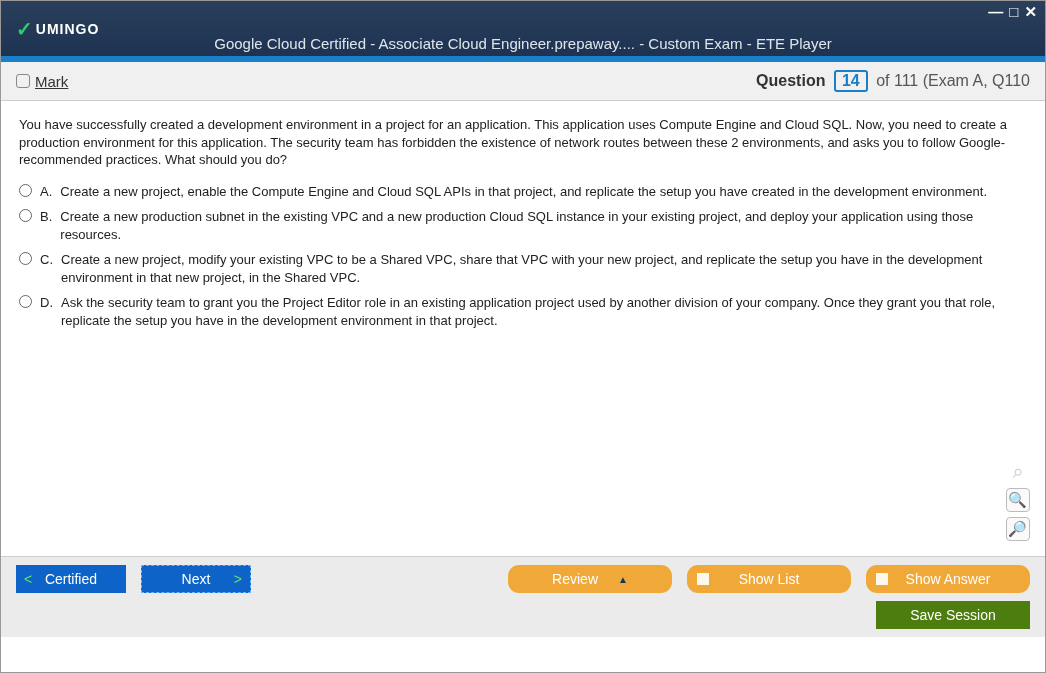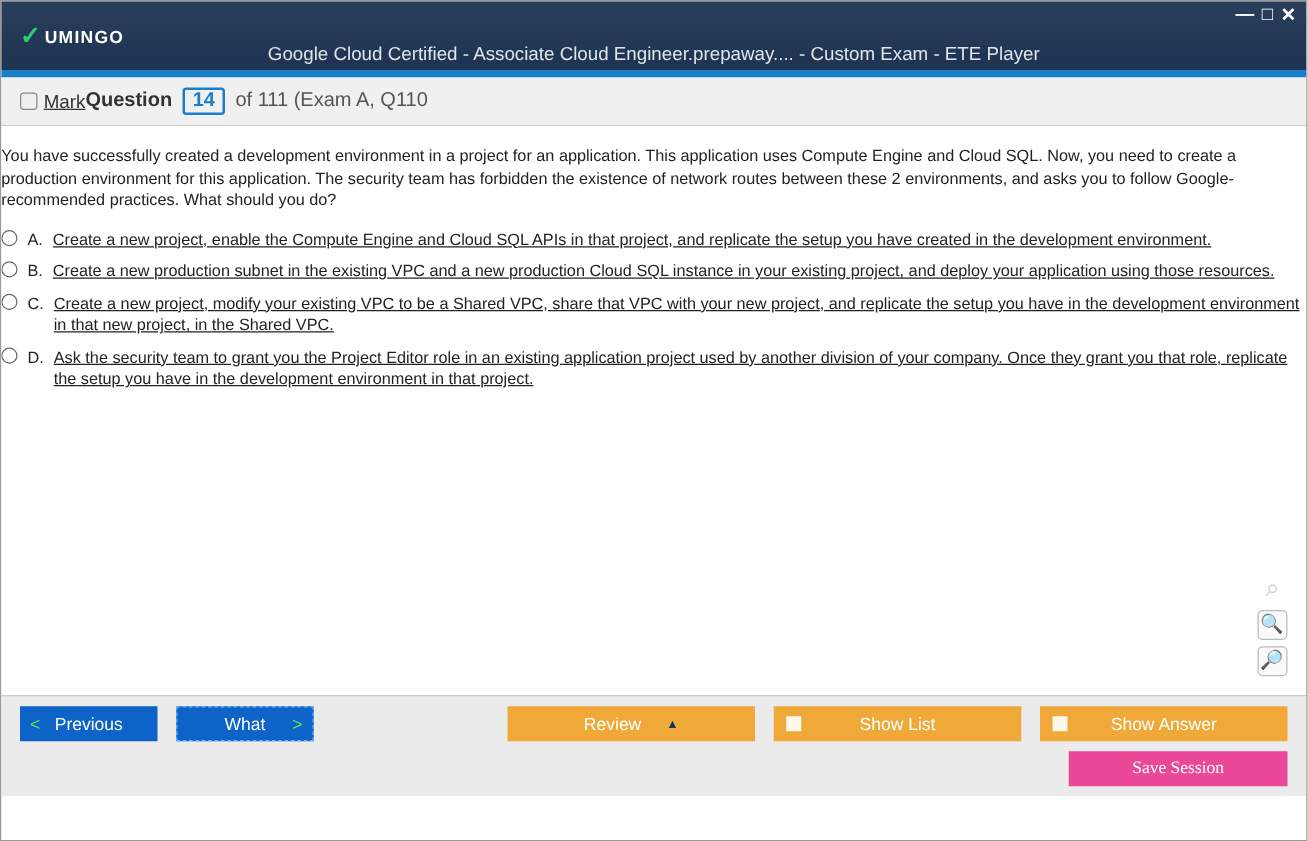--- a/index.html
+++ b/index.html
@@ -11,48 +11,48 @@
 .title-text { color: #e0e5ea; font-size: 15px; position: absolute; left: 50%; transform: translateX(-50%); white-space: nowrap; margin-top: 29px; }
 .window-controls { position: absolute; top: 2px; right: 8px; display: flex; gap: 6px; color: #fff; }
 .window-controls span { cursor: pointer; font-size: 15px; font-weight: bold; }
 
 .blue-strip { height: 6px; background: #1a7fc9; }
 
 .qheader { background: #f0f0f0; border-bottom: 1px solid #ccc; padding: 8px 15px; display: flex; align-items: center; }
 .mark-box { display: flex; align-items: center; gap: 5px; }
 .mark-chk { width: 14px; height: 14px; border: 1px solid #888; border-radius: 3px; }
 .mark-label { font-size: 15px; text-decoration: underline; color: #333; }
-.qcenter { flex: 1; text-align: left; font-size: 16px; color: #555; }
+.qcenter { flex: 1; text-align: right; font-size: 16px; color: #555; }
 .qcenter b { color: #333; }
 .qnum-box { display: inline-block; border: 2px solid #1a7fc9; padding: 0 6px; border-radius: 3px; color: #1a7fc9; font-weight: bold; margin: 0 4px; }
 
-.content { padding: 15px 0; height: 455px; background: #fff; overflow: auto; font-size: 13px; color: #222; line-height: 1.35; position: relative; }
+.content { padding: 15px 18px; height: 455px; background: #fff; overflow: auto; font-size: 13px; color: #222; line-height: 1.35; position: relative; }
 .qtext { margin-bottom: 14px; }
 .options { }
 .opt { display: flex; align-items: flex-start; gap: 8px; margin-bottom: 8px; }
 .opt-radio { width: 13px; height: 13px; border: 1.5px solid #666; border-radius: 50%; flex-shrink: 0; margin-top: 1px; }
 .opt-letter { flex-shrink: 0; }
-.opt-text { flex: 1; text-decoration: underline; }
+.opt-text { flex: 1; }
 
 .zoom-controls { position: absolute; right: 15px; bottom: 15px; display: flex; flex-direction: column; gap: 5px; }
 .zoom-btn { width: 24px; height: 24px; border: 1px solid #bbb; border-radius: 4px; background: #fafafa; display: flex; align-items: center; justify-content: center; font-size: 15px; color: #666; cursor: pointer; }
 
 .footer { background: #ebebeb; border-top: 1px solid #ccc; padding: 8px 15px; }
 .footer-row { display: flex; align-items: center; gap: 15px; margin-bottom: 8px; }
 .footer-row:last-child { margin-bottom: 0; justify-content: flex-end; }
 .btn { height: 28px; display: flex; align-items: center; justify-content: center; font-size: 14px; cursor: pointer; border: none; }
 .btn-blue { background: #0d63c8; color: #fff; width: 110px; position: relative; }
 .btn-blue.next { border: 1px dashed #6ab3ff; }
 .arrow-l { position: absolute; left: 8px; color: #6ee05e; }
 .arrow-r { position: absolute; right: 8px; color: #6ee05e; }
 .spacer { flex: 1; }
-.btn-orange { background: #f0a938; color: #fff; width: 198px; position: relative; }
+.btn-orange { background: #f0a938; color: #fff; width: 164px; position: relative; border-radius: 11px; }
 .btn-orange .tri { margin-left: 20px; font-size: 10px; color:#16335b; }
 .btn-orange .chk, .btn-orange-sm .chk { position:absolute; left:10px; width:12px; height:12px; background: rgba(255,255,255,0.9); }
-.btn-dark { background: #ec4899; color: #fff; width: 175px; font-family: Liberation Serif, serif; }
+.btn-dark { background: #4d7c0f; color: #fff; width: 154px; }
 </style>
 </head>
 <body>
 
 <div class="titlebar">
   <div class="logo">
     <span class="logo-check">✓</span>
     <span>UMINGO</span>
   </div>
   <div class="title-text">Google Cloud Certified - Associate Cloud Engineer.prepaway.... - Custom Exam - ETE Player</div>
@@ -104,24 +104,24 @@
     <div class="zoom-btn" style="border:none;background:none;color:#ccc;font-size:20px;">⌕</div>
     <div class="zoom-btn">🔍</div>
     <div class="zoom-btn">🔎</div>
   </div>
 </div>
 
 <div class="footer">
   <div class="footer-row">
     <div class="btn btn-blue">
       <span class="arrow-l">&lt;</span>
-      <span>Previous</span>
+      <span>Certified</span>
     </div>
     <div class="btn btn-blue next">
-      <span>What</span>
+      <span>Next</span>
       <span class="arrow-r">&gt;</span>
     </div>
     <div class="spacer"></div>
     <div class="btn btn-orange">
       <span>Review</span>
       <span class="tri">▲</span>
     </div>
     <div class="btn btn-orange">
       <span class="chk"></span>
       <span>Show List</span>

